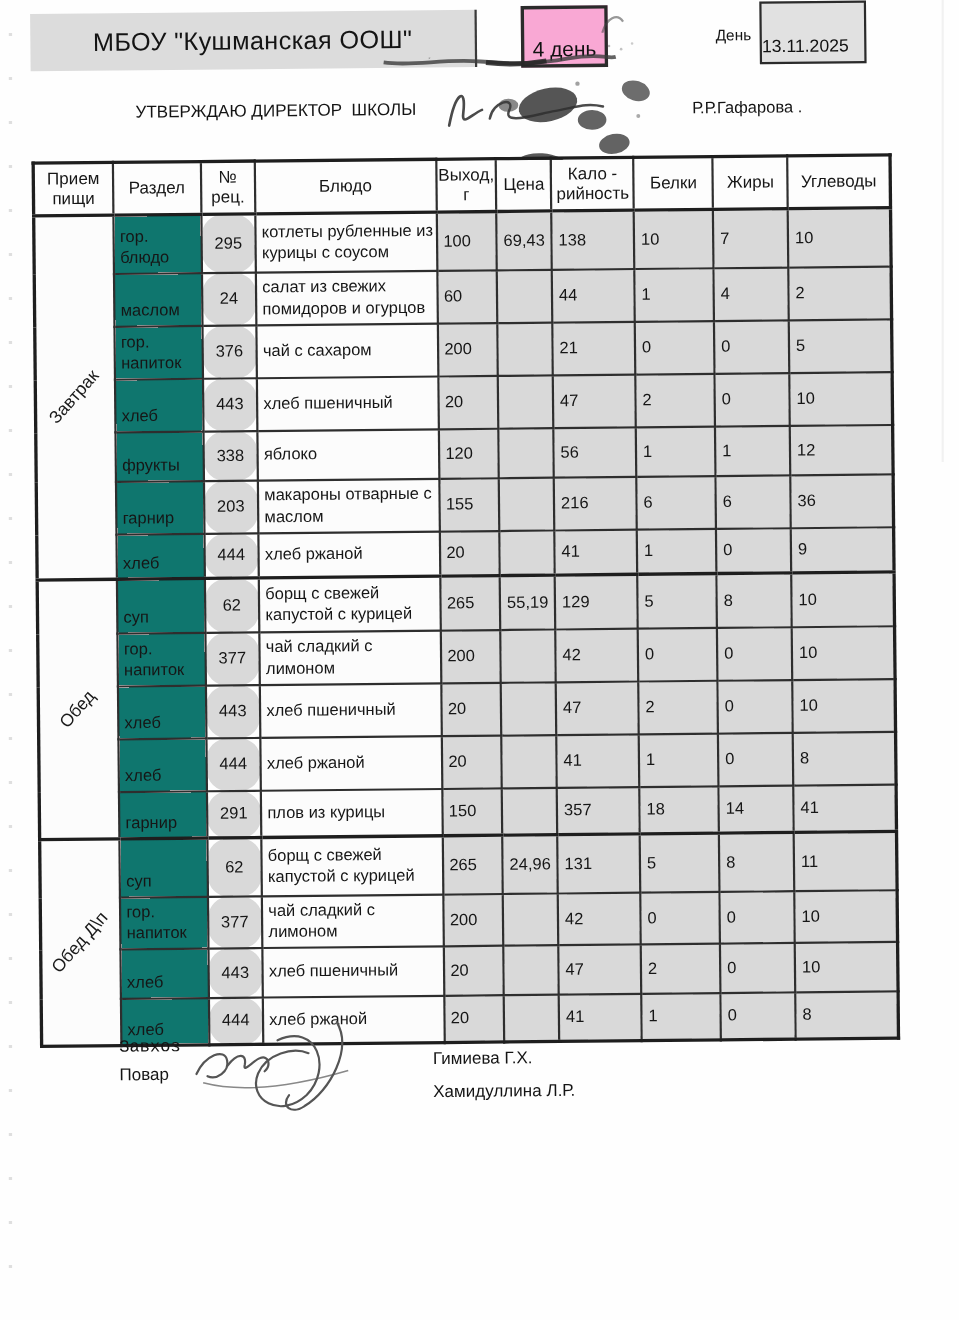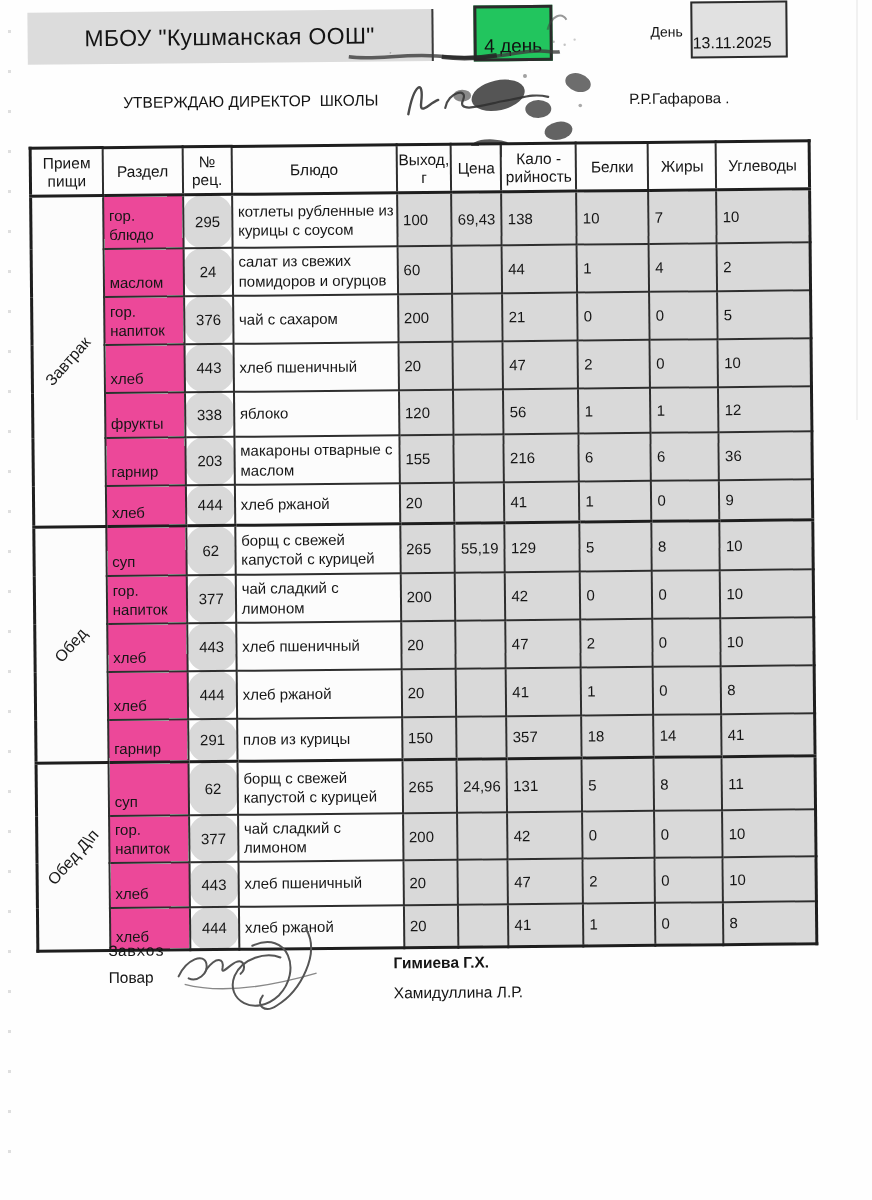--- a/index.html
+++ b/index.html
@@ -12,21 +12,21 @@
 
   
   .school-band{
     position:absolute;left:33px;top:9px;width:404px;height:52px;
     background:#dcdcdc;border-right:2px solid #3a3a3a;
     display:flex;align-items:center;justify-content:center;
     font-size:23px;letter-spacing:.3px;color:#141414;
   }
   .day-box{
     position:absolute;left:479px;top:6px;width:73px;height:49px;
-    background:#22c55e;border:3px solid #2b2b2b;
+    background:#f9a8d4;border:3px solid #2b2b2b;
     display:flex;align-items:flex-end;justify-content:center;
     font-size:19px;padding-bottom:1px;color:#111;
   }
   .day-word{position:absolute;left:656px;top:26px;font-size:14px;color:#141414;}
   .date-box{
     position:absolute;left:696px;top:4px;width:93px;height:49px;
     background:#e1e1e1;border:2px solid #2b2b2b;
     display:flex;align-items:flex-end;justify-content:flex-start;
     font-size:16px;padding-bottom:4px;color:#111;
   }
@@ -42,21 +42,21 @@
     border:3px solid #1e1e1e;
   }
   table.menu th,table.menu td{border:2px solid #2e2e2e;overflow:hidden;}
   table.menu thead th{
     height:43px;background:#fdfdfd;font-weight:normal;font-size:15.5px;
     white-space:pre-line;text-align:center;vertical-align:middle;line-height:1.15;
     border-bottom:3px solid #1e1e1e;
   }
   td.meal{background:#fcfcfc;text-align:center;vertical-align:middle;}
   .rot{display:inline-block;transform:rotate(-48deg);font-size:16px;white-space:nowrap;color:#1a1a1a;}
-  td.c-razdel{background:#ec4899;vertical-align:bottom;padding:2px 2px 3px 5px;line-height:1.3;white-space:pre-line;margin-left:32px;}
+  td.c-razdel{background:#0f766e;vertical-align:bottom;padding:2px 2px 3px 5px;line-height:1.3;white-space:pre-line;margin-left:32px;}
   td.c-rec{background:#d9d9d9;text-align:center;vertical-align:middle;border-radius:19px;}
   td.c-dish{background:#fcfcfc;vertical-align:middle;padding:1px 2px 1px 5px;line-height:1.3;}
   td.c-num{background:#d9d9d9;vertical-align:middle;padding-left:5px;}
   tr.section-start td{border-top:3px solid #1e1e1e;}
 
   
   .f-text{position:absolute;font-size:15.5px;color:#141414;}
 
   
   .left-noise{
@@ -324,21 +324,21 @@
             <td class="c-num">41</td>
             <td class="c-num">1</td>
             <td class="c-num">0</td>
             <td class="c-num">8</td>
           </tr>
         </tbody>
       </table>
 
     <div class="f-text" style="left:105px;top:954px;margin-top:12px;">Повар</div>
     <div class="f-text" style="left:105px;top:940px;font-family:Liberation Mono, monospace;">Завхоз</div>
-    <div class="f-text" style="left:390px;top:954px;font-weight:bold;">Гимиева Г.Х.</div>
+    <div class="f-text" style="left:390px;top:954px;">Гимиева Г.Х.</div>
     <div class="f-text" style="left:390px;top:984px;">Хамидуллина Л.Р.</div>
 
     <svg class="svg-abs" style="left:163px;top:912px;" width="180" height="108" viewBox="0 0 180 108">
       <path d="M12,62 C20,45 38,38 40,50 C42,60 30,68 22,64" fill="none" stroke="#555" stroke-width="2" stroke-linecap="round"></path>
       <path d="M40,55 C50,42 58,44 56,54 C54,62 64,50 70,48 C78,45 80,55 74,60" fill="none" stroke="#555" stroke-width="2" stroke-linecap="round"></path>
       <path d="M86,32 C122,16 136,58 112,82 C88,104 58,86 68,62 C76,44 100,38 114,44" fill="none" stroke="#555" stroke-width="2" stroke-linecap="round"></path>
       <path d="M140,16 C154,40 134,78 110,92 C98,100 88,92 96,82" fill="none" stroke="#555" stroke-width="2" stroke-linecap="round"></path>
       <path d="M18,70 C55,80 100,74 150,60" fill="none" stroke="#555" stroke-width="1.4" opacity="0.7"></path>
     </svg>
   </div>

